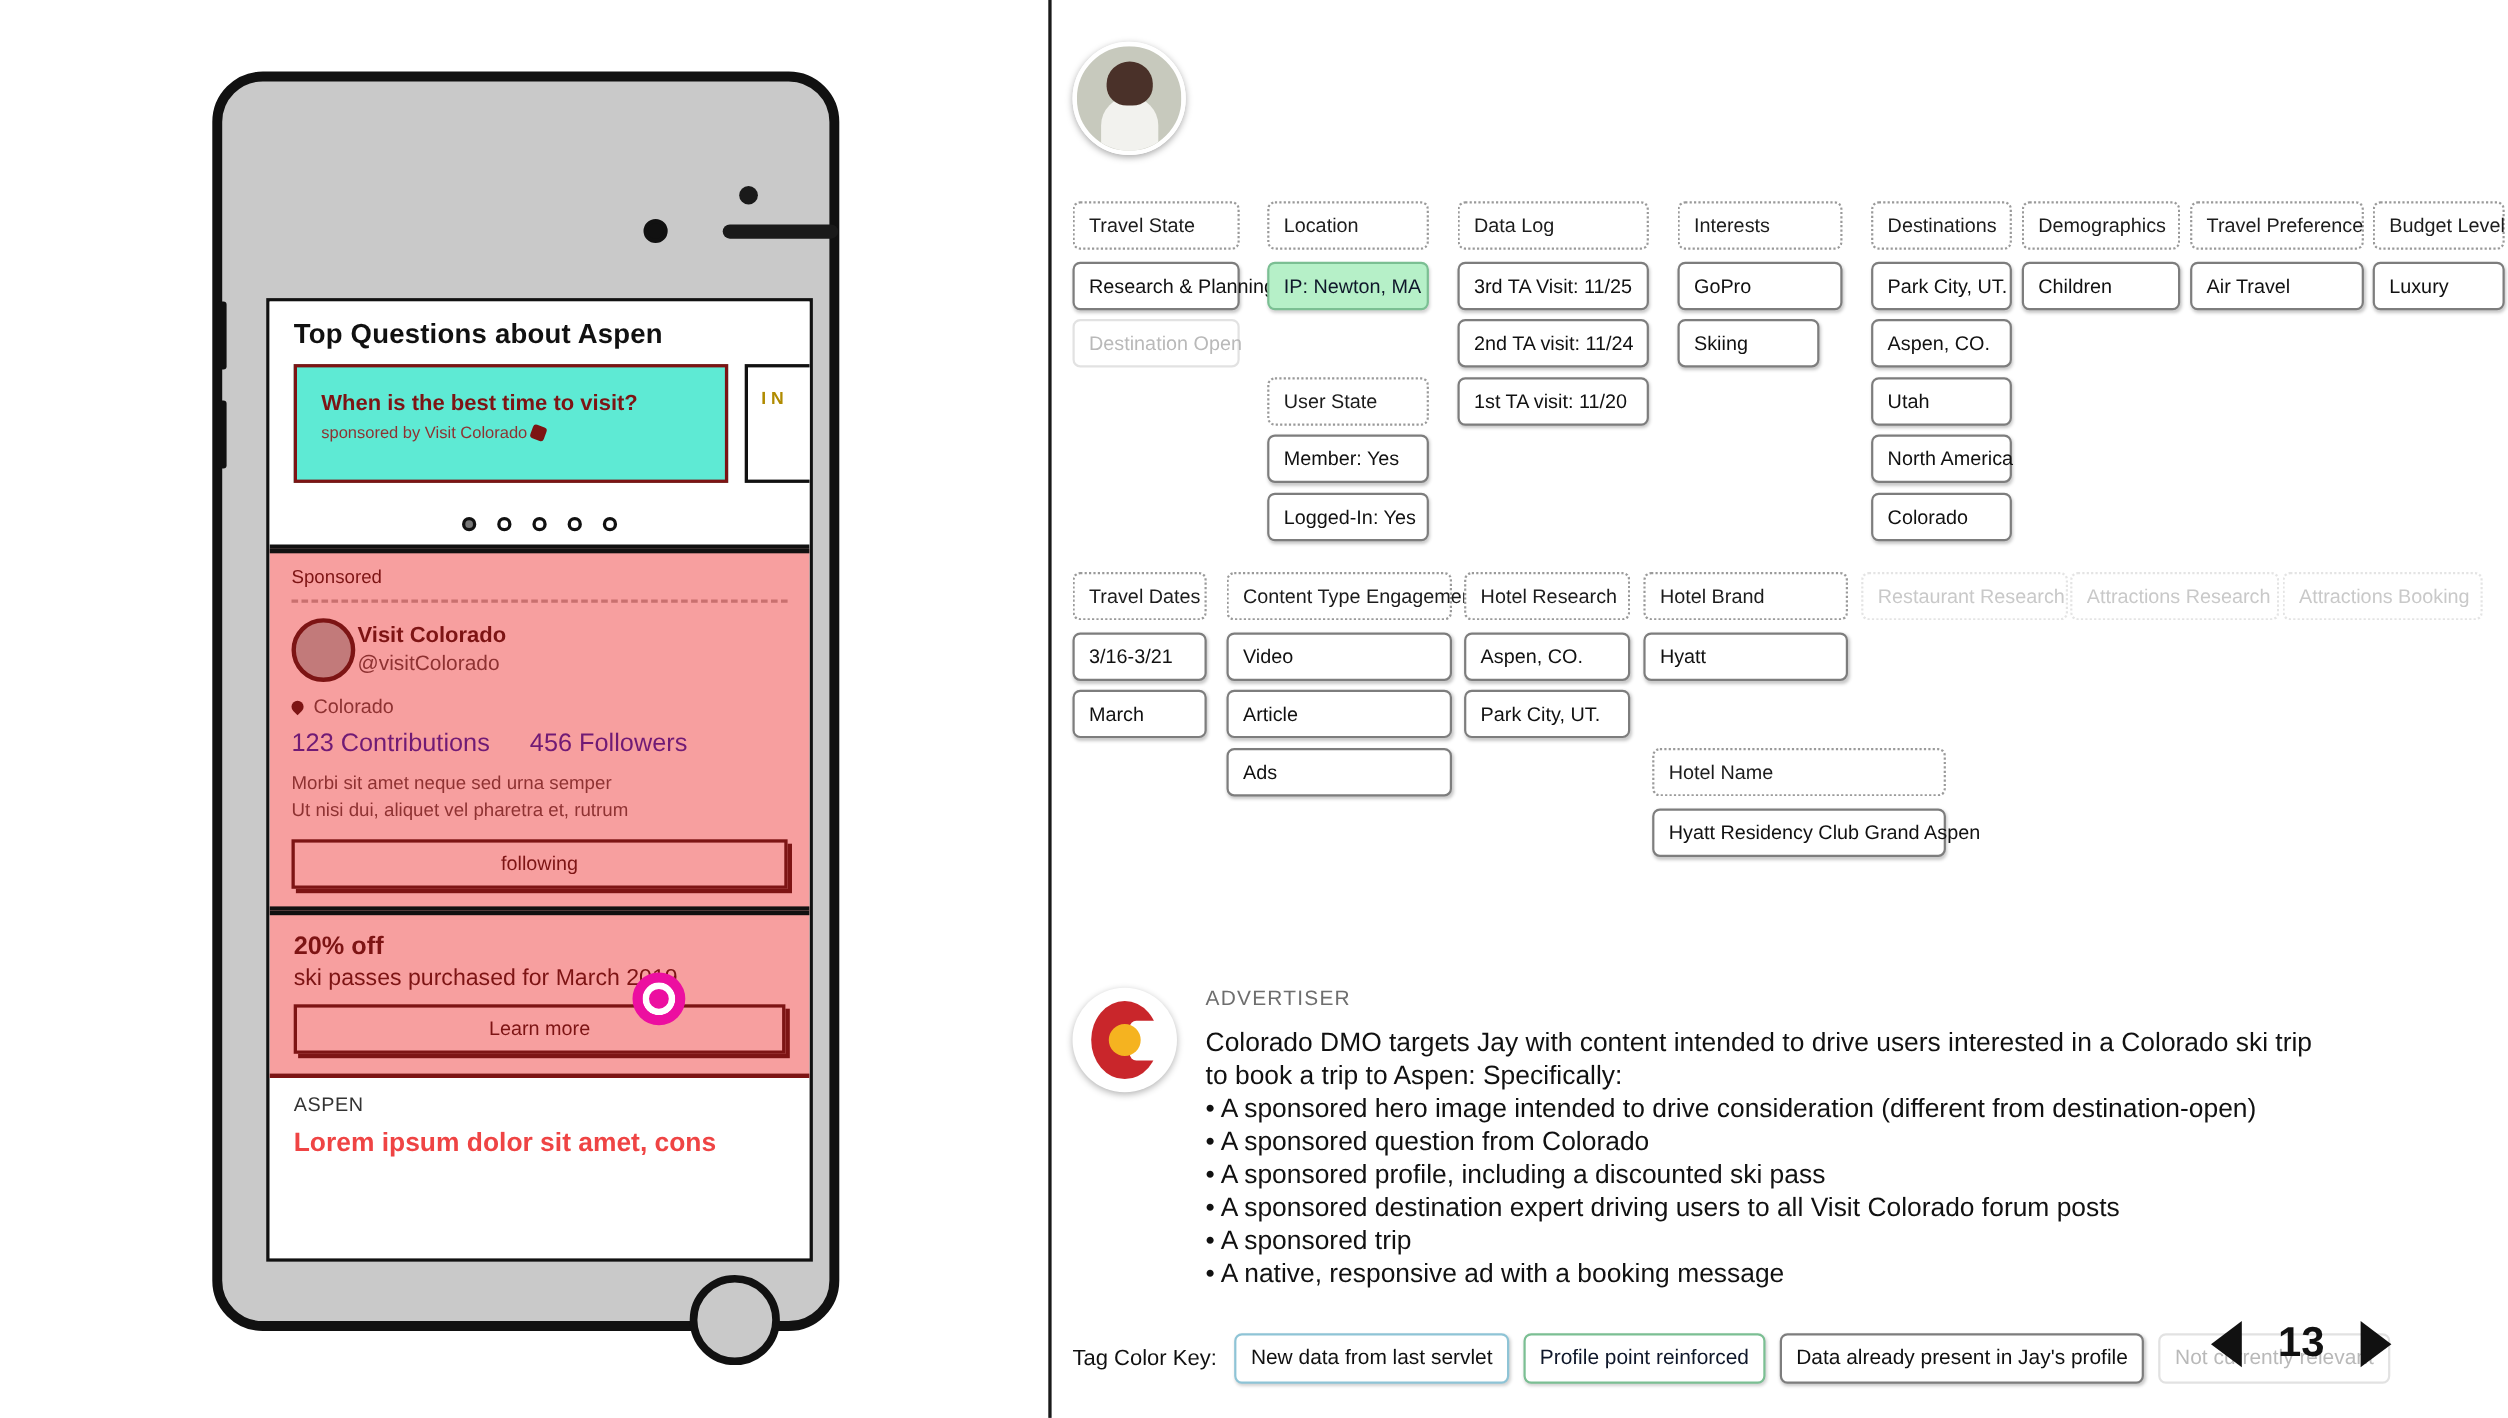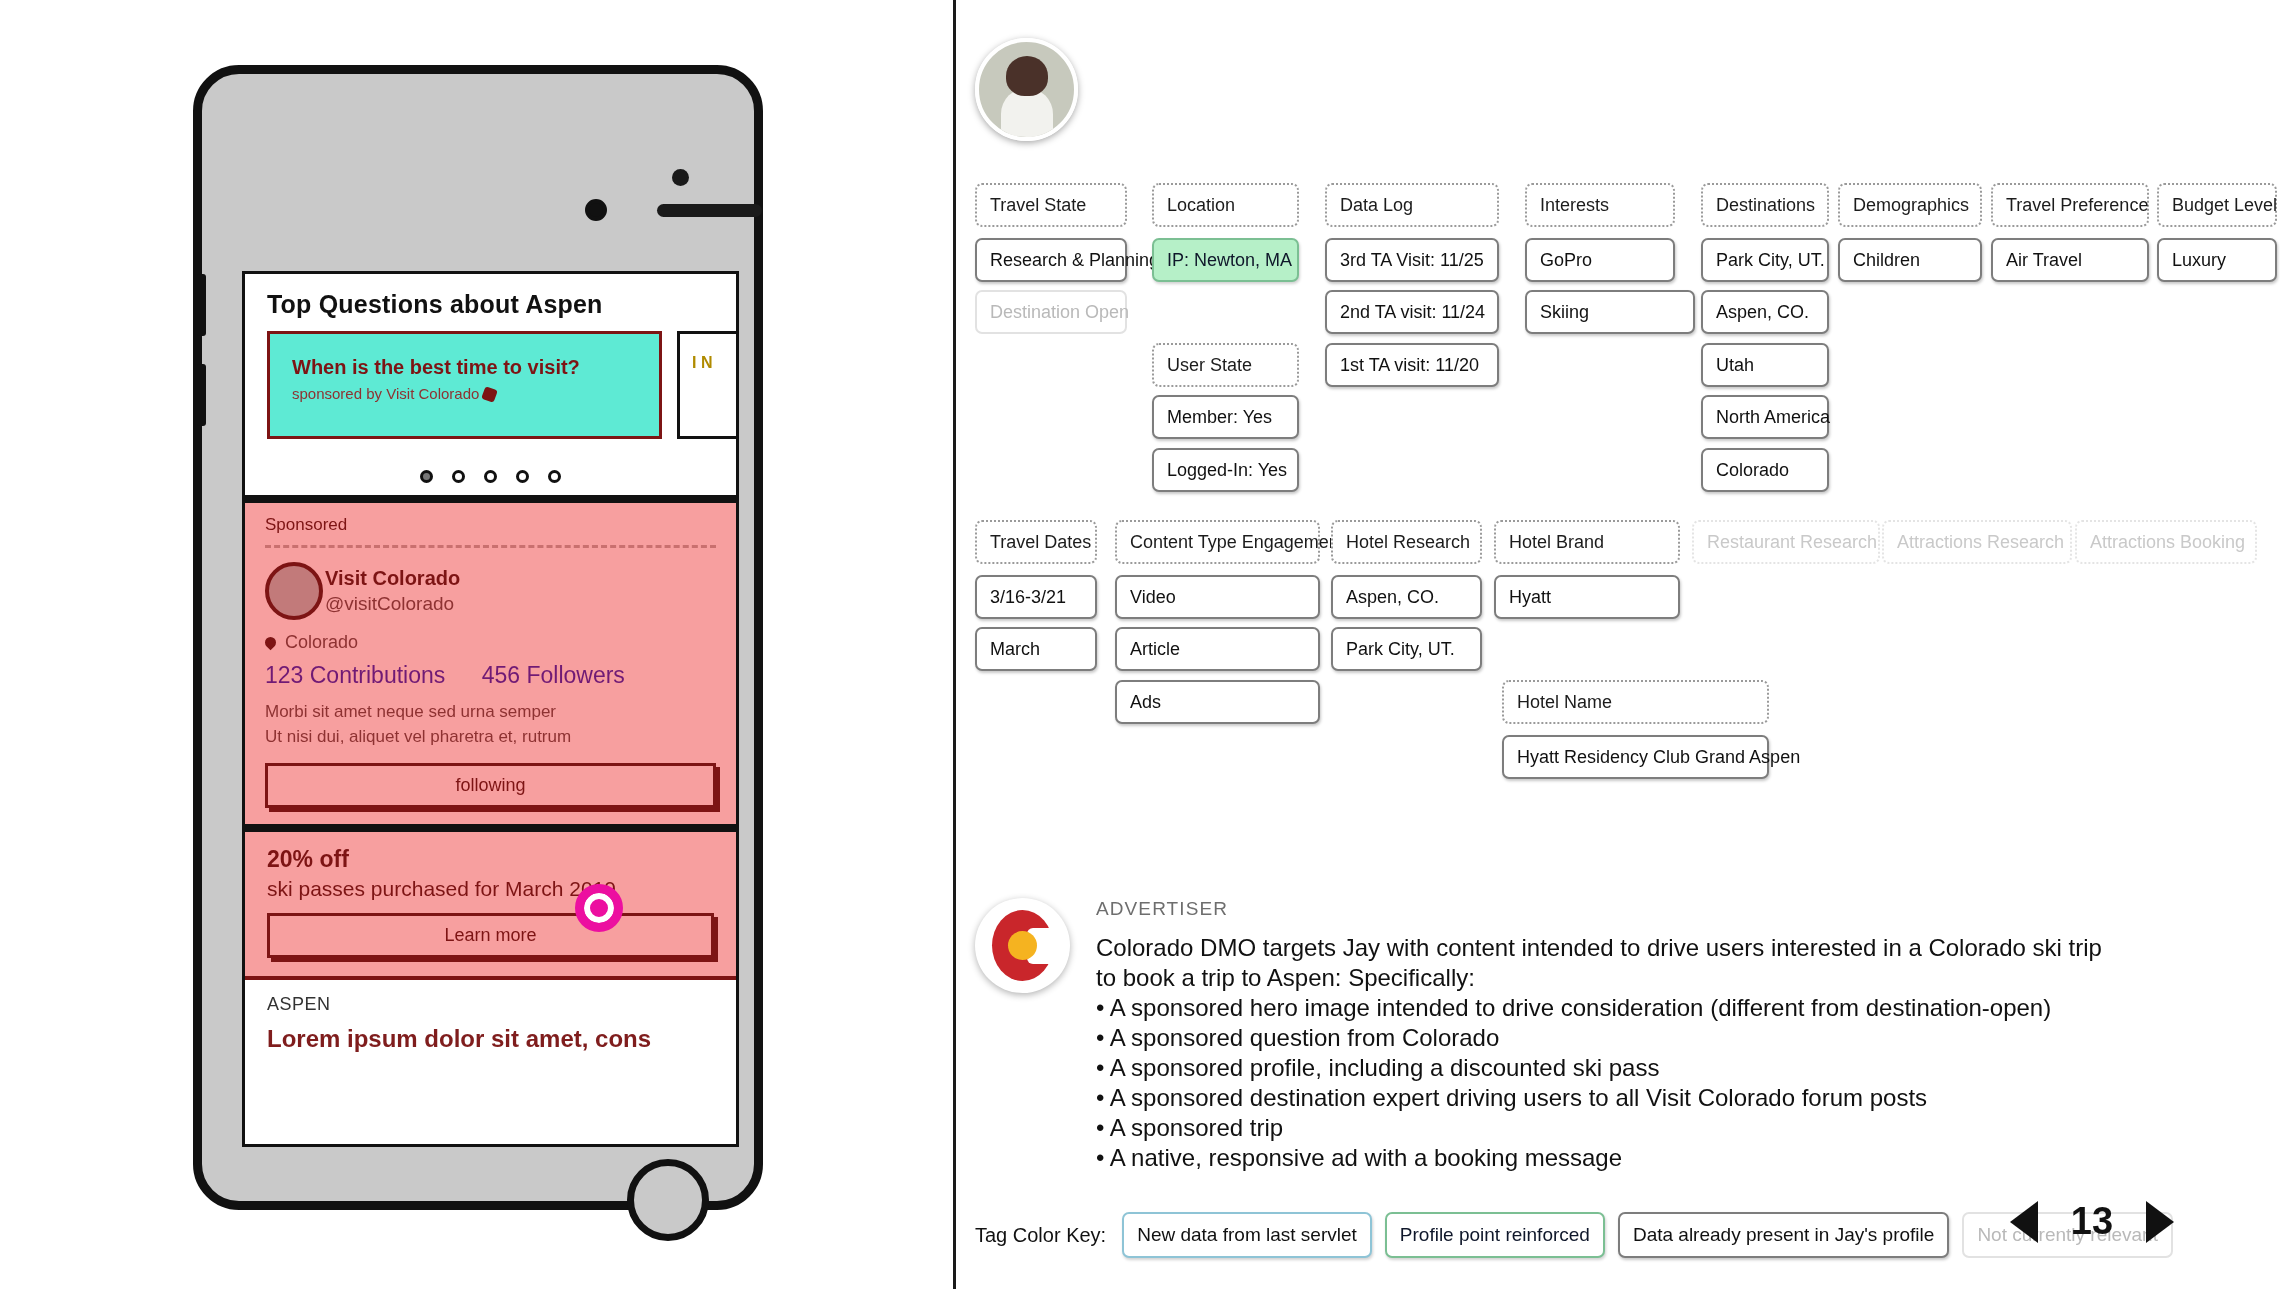--- a/index.html
+++ b/index.html
@@ -73,21 +73,21 @@
     margin-top:12px;border:3px solid #7d1414;box-sizing:border-box;text-align:center;
     font-size:18px;color:#7d1414;padding:9px 0;background:#f79f9f;box-shadow:4px 4px 0 #7d1414;
   }
   .cursor{
     position:absolute;left:330px;top:52px;width:48px;height:48px;border-radius:50%;
     background:#ec0fa0;border:9px solid #ec0fa0;box-sizing:border-box;
     box-shadow:inset 0 0 0 6px #fff;
   }
   .aspen{padding:14px 22px 0 22px;}
   .aspen-t{font-size:18px;color:#333;letter-spacing:.5px;}
-  .aspen-b{font-size:24px;font-weight:bold;color:#7f1d1d;margin-top:10px;}
+  .aspen-b{font-size:24px;font-weight:bold;color:#ef4444;margin-top:10px;}
 
   
   .right{position:absolute;left:953px;top:0;width:1327px;height:1289px;}
   .narr{position:absolute;left:975px;top:38px;display:flex;gap:22px;align-items:flex-start;}
   .avatar{
     width:95px;height:95px;border-radius:50%;flex:0 0 auto;
     background:radial-gradient(circle at 50% 38%, #5b4034 0 18%, #c7c9bd 18% 100%);
     border:4px solid #fff;box-shadow:0 2px 7px rgba(0,0,0,.35);position:relative;overflow:hidden;
   }
   .avatar:after{
@@ -232,21 +232,21 @@
     <div class="tag t-green" style="left: 177px; top: 55px; width: 147px;">IP: Newton, MA</div>
     <div class="tag t-hdr" style="left: 177px; top: 160px; width: 147px;">User State</div>
     <div class="tag t-norm" style="left: 177px; top: 212px; width: 147px;">Member: Yes</div>
     <div class="tag t-norm" style="left: 177px; top: 265px; width: 147px;">Logged-In: Yes</div>
     <div class="tag t-hdr" style="left: 350px; top: 0px; width: 174px;">Data Log</div>
     <div class="tag t-norm" style="left: 350px; top: 55px; width: 174px;">3rd TA Visit: 11/25</div>
     <div class="tag t-norm" style="left: 350px; top: 107px; width: 174px;">2nd TA visit: 11/24</div>
     <div class="tag t-norm" style="left: 350px; top: 160px; width: 174px;">1st TA visit: 11/20</div>
     <div class="tag t-hdr" style="left: 550px; top: 0px; width: 150px;">Interests</div>
     <div class="tag t-norm" style="left: 550px; top: 55px; width: 150px;">GoPro</div>
-    <div class="tag t-norm" style="left: 550px; top: 107px; width: 170px;">Skiing</div>
+    <div class="tag t-norm" style="left: 550px; top: 107px; width: 129px;">Skiing</div>
     <div class="tag t-hdr" style="left: 726px; top: 0px; width: 128px;">Destinations</div>
     <div class="tag t-norm" style="left: 726px; top: 55px; width: 128px;">Park City, UT.</div>
     <div class="tag t-norm" style="left: 726px; top: 107px; width: 128px;">Aspen, CO.</div>
     <div class="tag t-norm" style="left: 726px; top: 160px; width: 128px;">Utah</div>
     <div class="tag t-norm" style="left: 726px; top: 212px; width: 128px;">North America</div>
     <div class="tag t-norm" style="left: 726px; top: 265px; width: 128px;">Colorado</div>
     <div class="tag t-hdr" style="left: 863px; top: 0px; width: 144px;">Demographics</div>
     <div class="tag t-norm" style="left: 863px; top: 55px; width: 144px;">Children</div>
     <div class="tag t-hdr" style="left: 1016px; top: 0px; width: 158px;">Travel Preference</div>
     <div class="tag t-norm" style="left: 1016px; top: 55px; width: 158px;">Air Travel</div>

